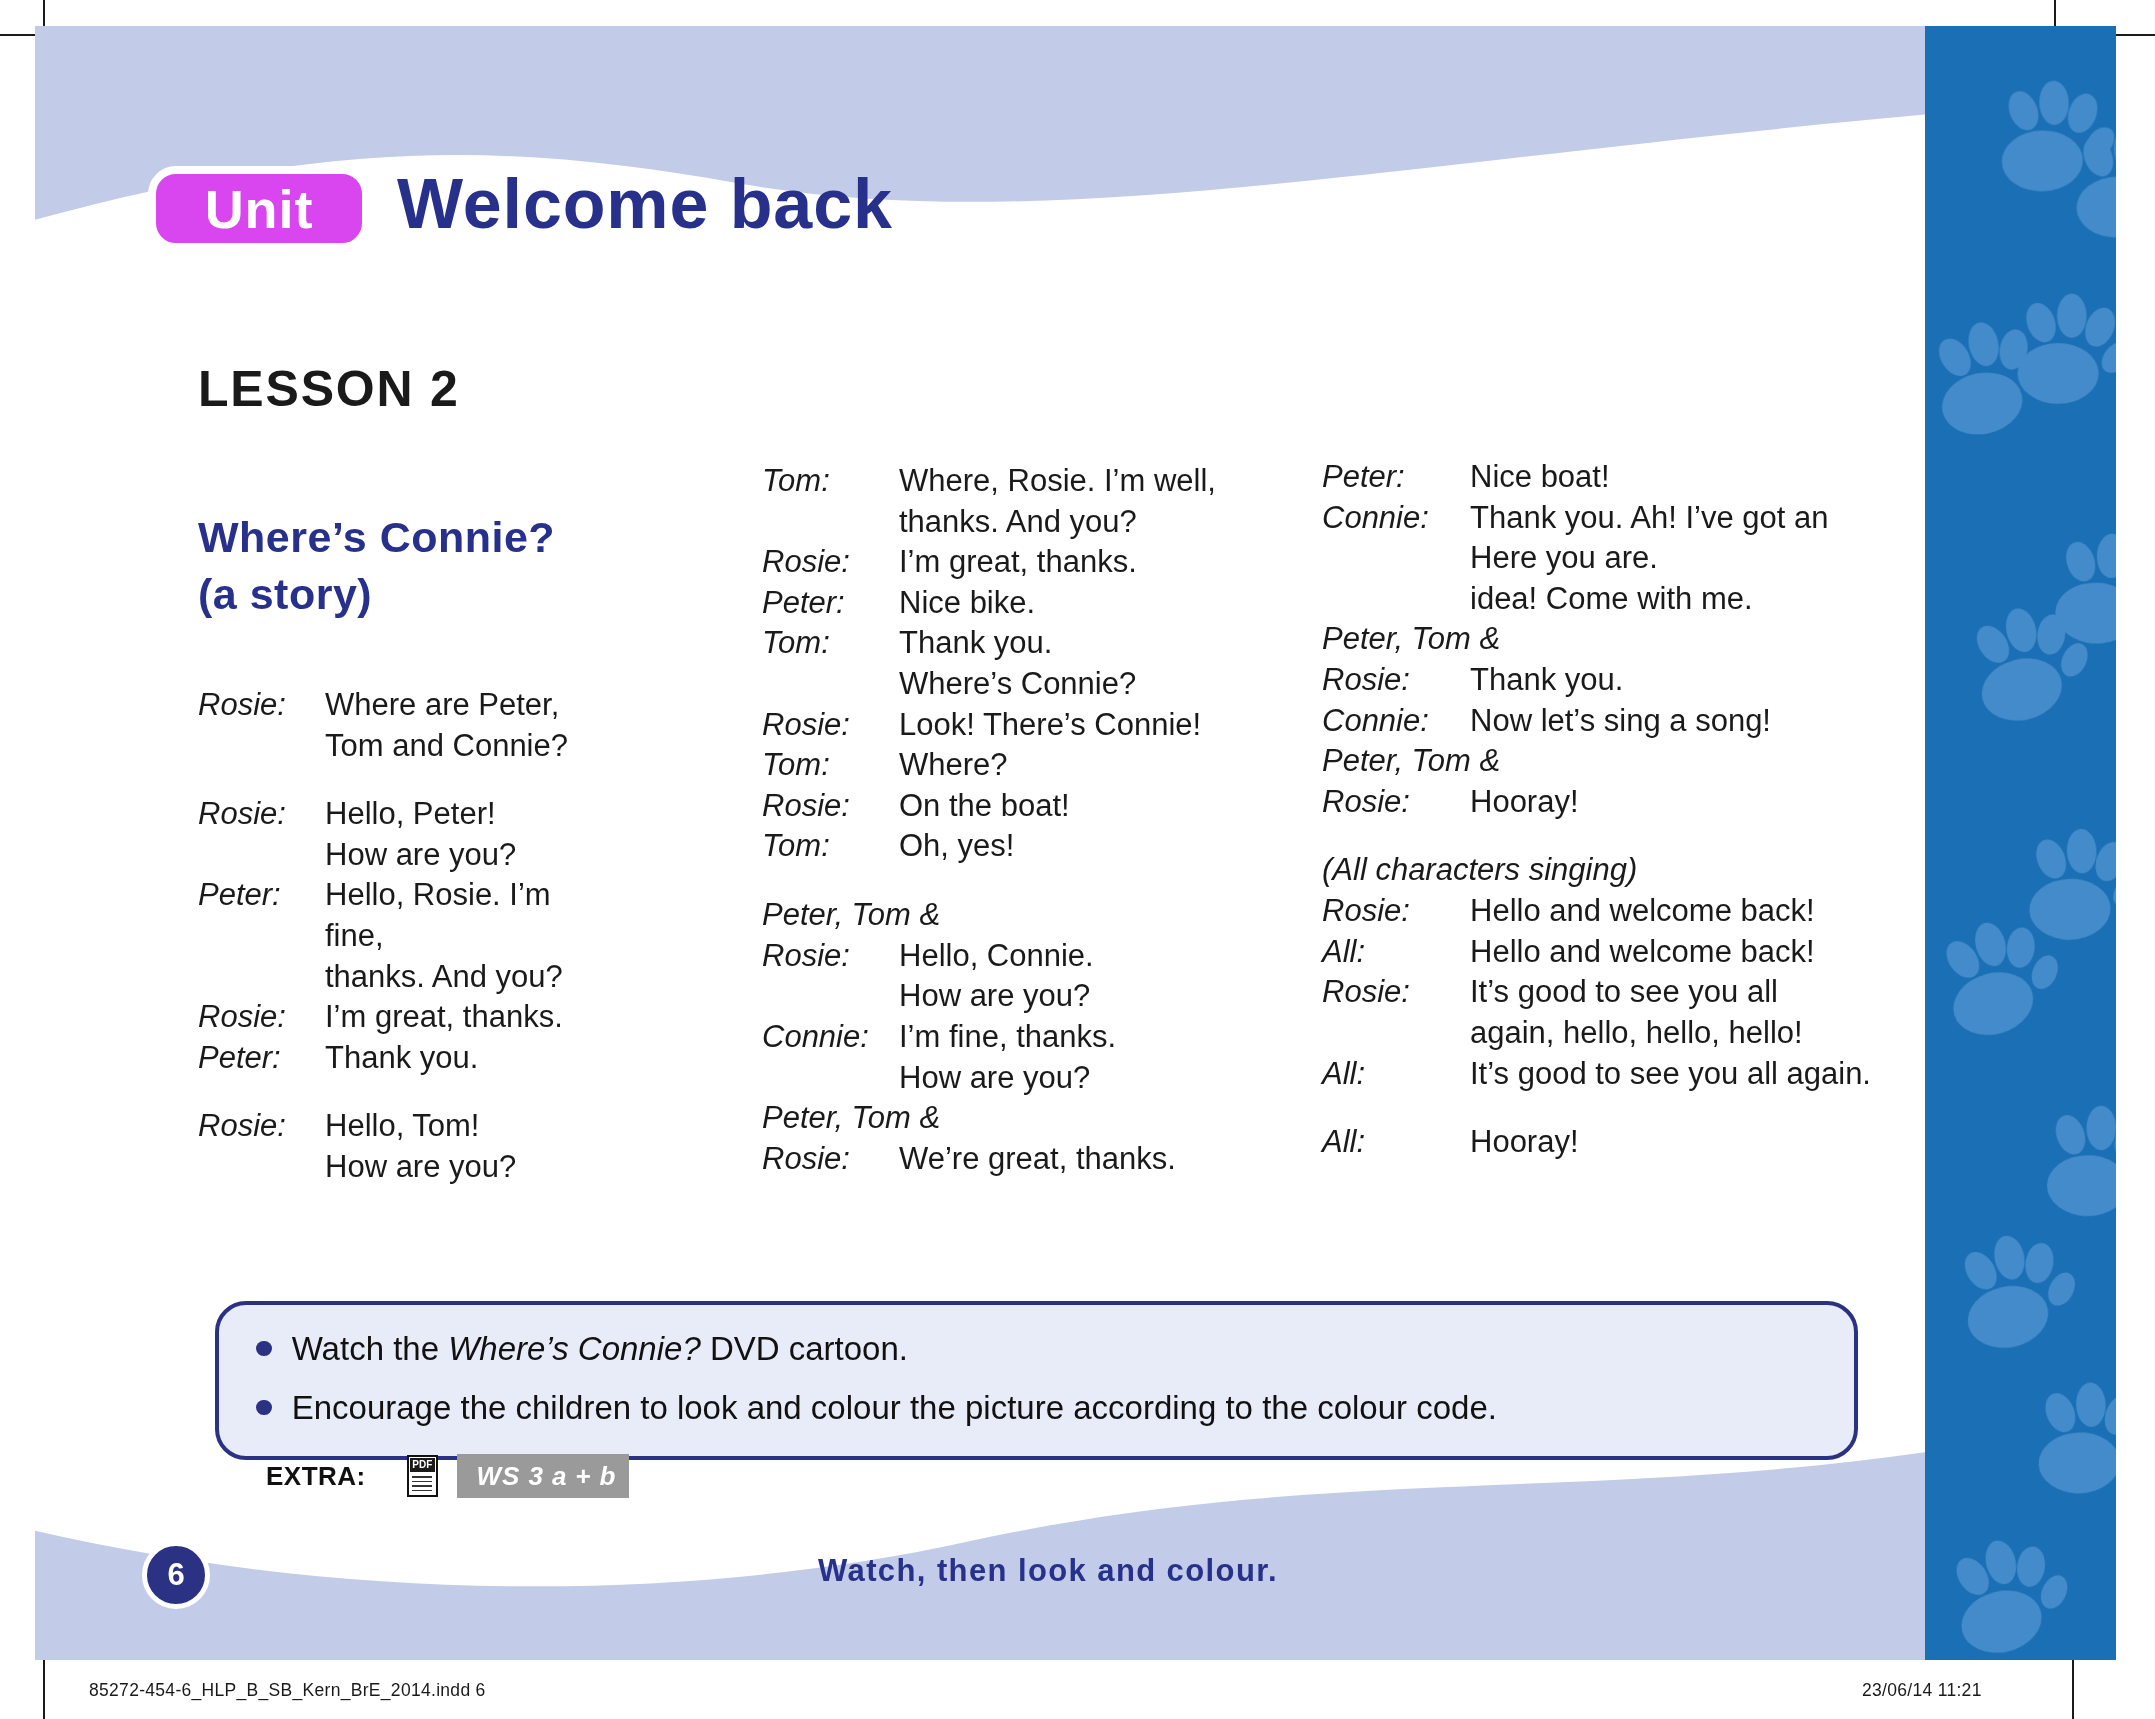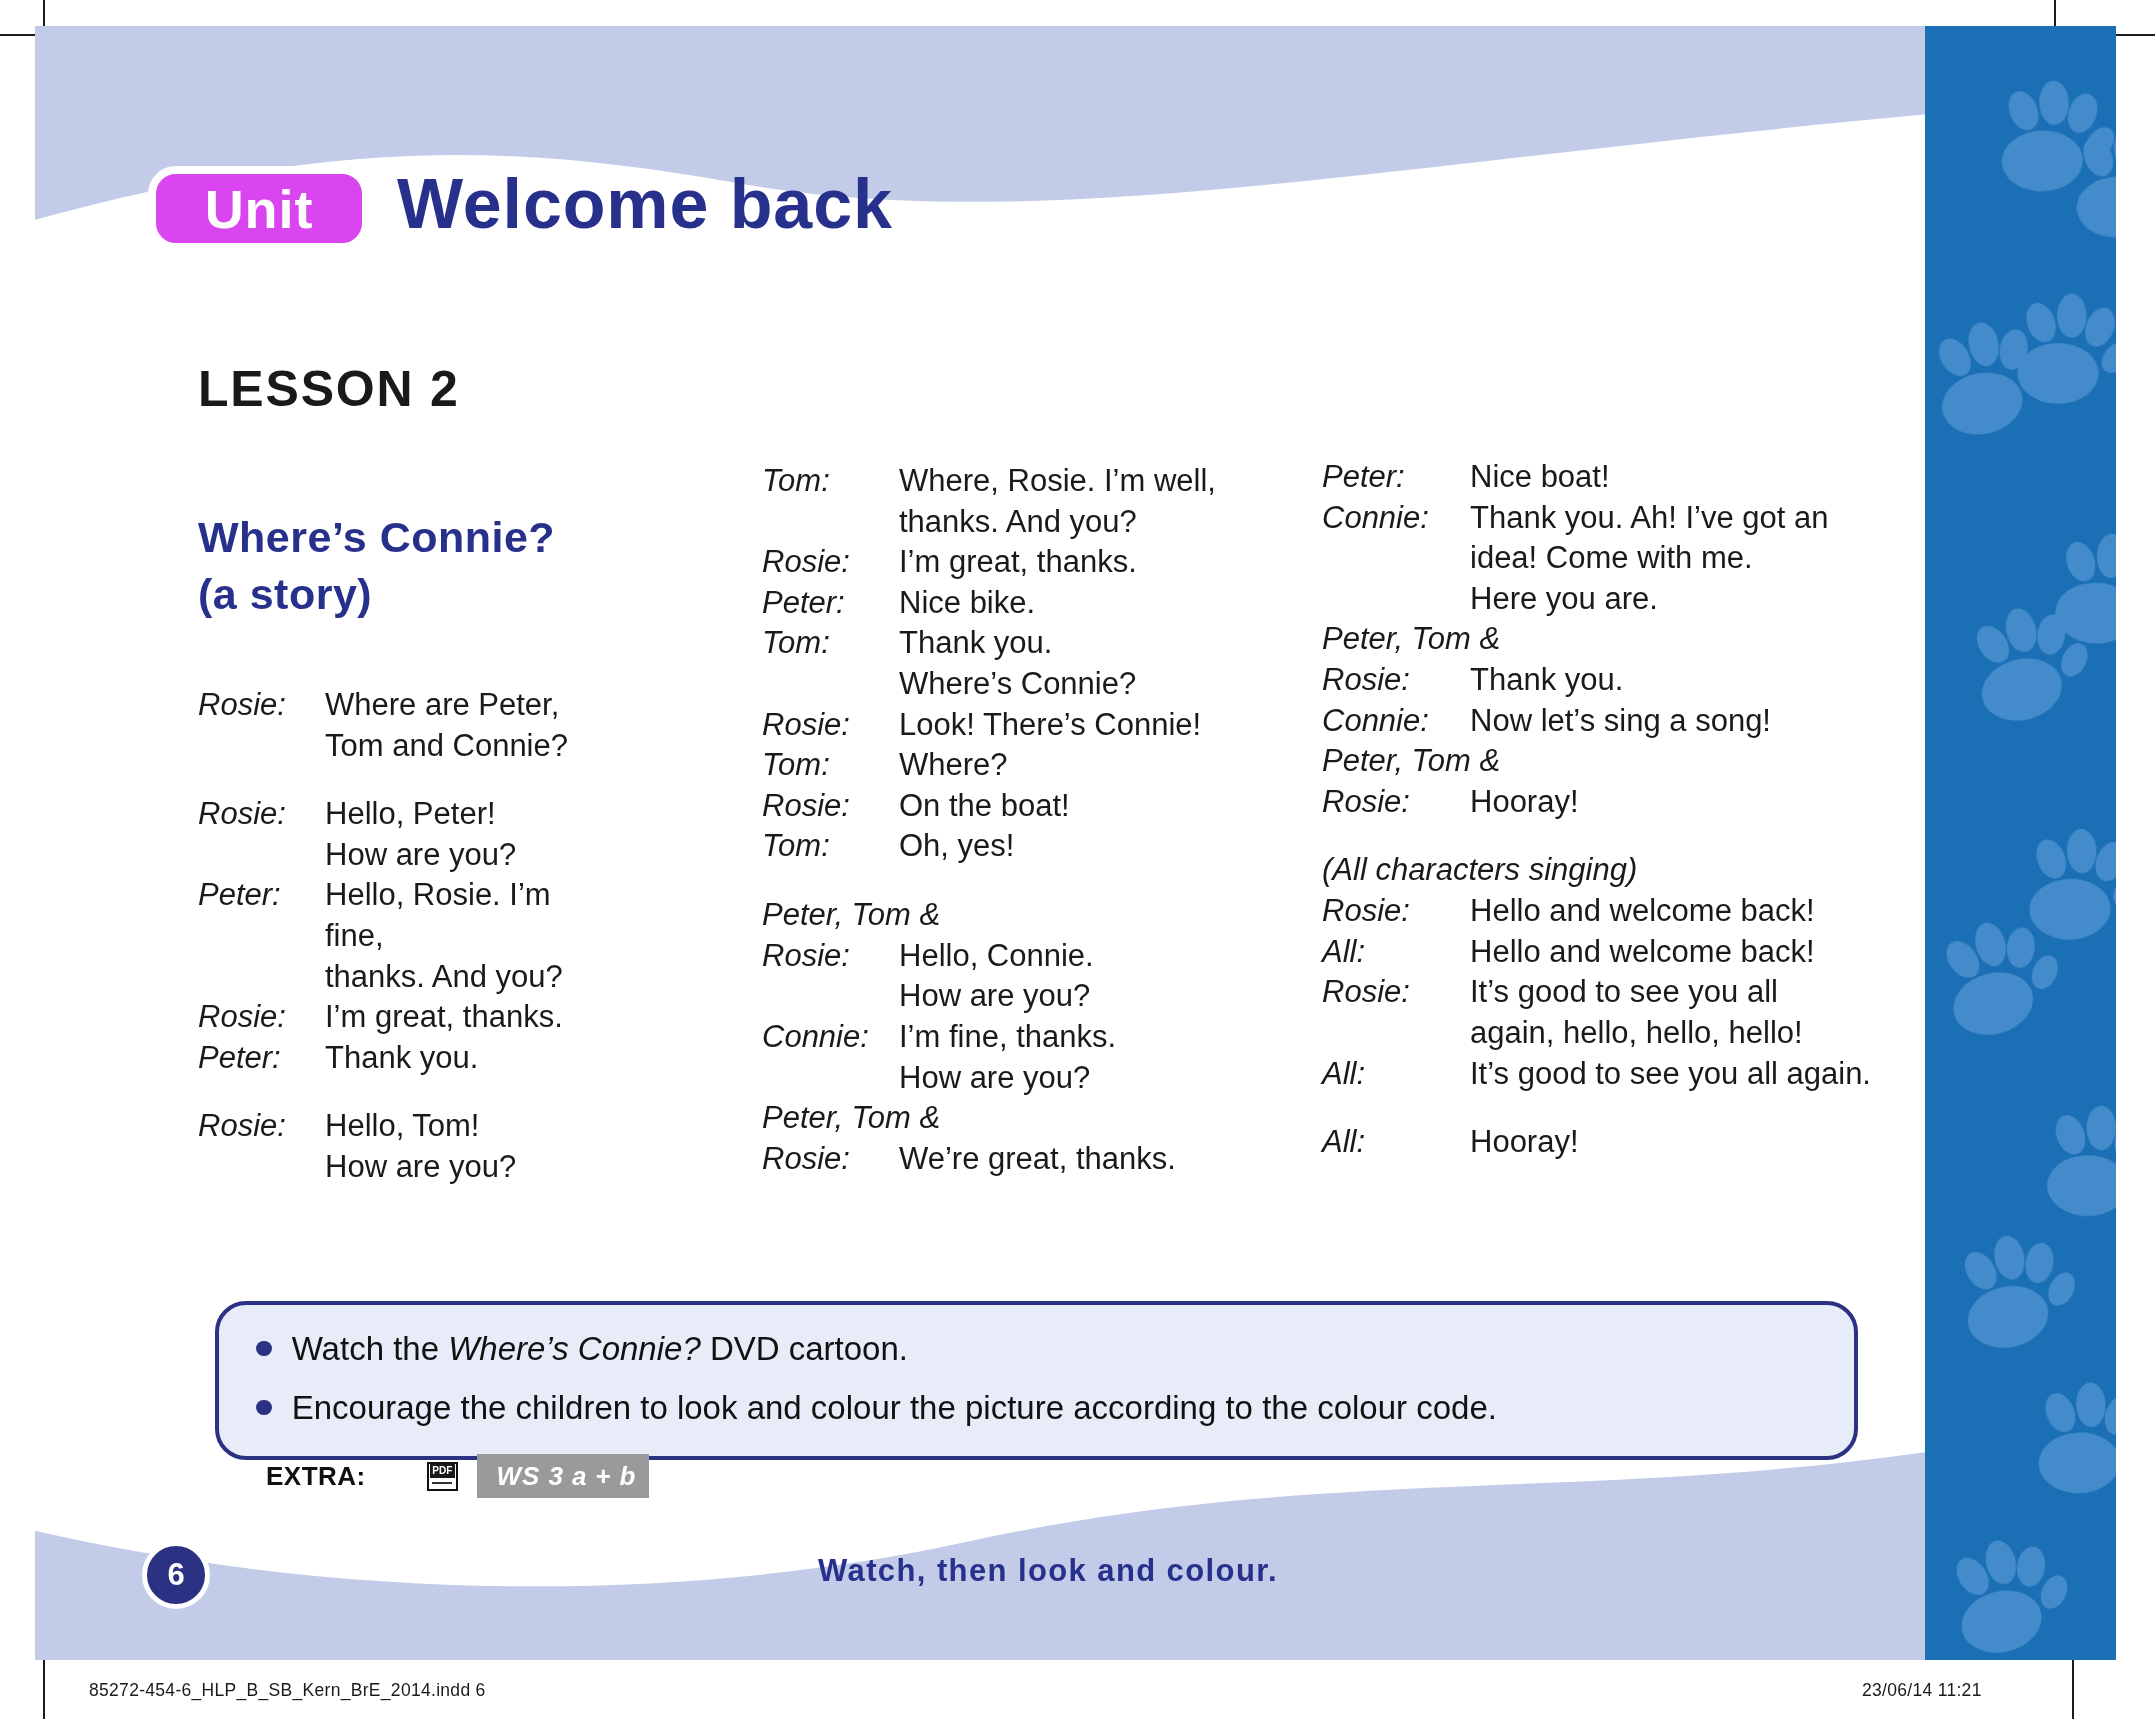--- a/index.html
+++ b/index.html
@@ -142,26 +142,25 @@
     position:absolute;
     left:266px; top:1454px;
     display:flex;align-items:center;gap:28px;
   }
   #extra-label{
     font-size:26px;font-weight:bold;color:#111111;letter-spacing:0.5px;
     margin-right:13px;
   }
   #pdf-icon{
     position:relative;
-    width:31px;height:29px;
+    width:31px;height:42px;
     background:#ffffff;
     border:2.8px solid #111111;
     box-sizing:border-box;
     z-index:2;
-    margin-left:20px;
   }
   #pdf-icon .hdr{
     position:absolute;left:0.9px;top:0.9px;right:0.9px;height:14px;
     background:#1a1a1a;color:#ffffff;font-size:10px;font-weight:bold;
     display:flex;align-items:center;justify-content:center;line-height:1;
   }
   #pdf-icon .rules{
     position:absolute;left:3.7px;right:3.7px;top:18.5px;bottom:3.7px;
     background:repeating-linear-gradient(
       to bottom,#333 0 1.8px,#ffffff 1.8px 4.6px);
@@ -389,25 +388,25 @@
         <div class="ln">
           <span class="spk">Peter:</span>
           <span class="txt">Nice boat!</span>
         </div>
         <div class="ln">
           <span class="spk">Connie:</span>
           <span class="txt">Thank you. Ah! I’ve got an</span>
         </div>
         <div class="ln">
           <span class="spk"></span>
+          <span class="txt">Here you are.</span>
+        </div>
+        <div class="ln">
+          <span class="spk"></span>
           <span class="txt">idea! Come with me.</span>
-        </div>
-        <div class="ln">
-          <span class="spk"></span>
-          <span class="txt">Here you are.</span>
         </div>
         <div class="ln">
           <span class="spk wide">Peter, Tom &amp;</span>
           <span class="txt"></span>
         </div>
         <div class="ln">
           <span class="spk">Rosie:</span>
           <span class="txt">Thank you.</span>
         </div>
         <div class="ln">

